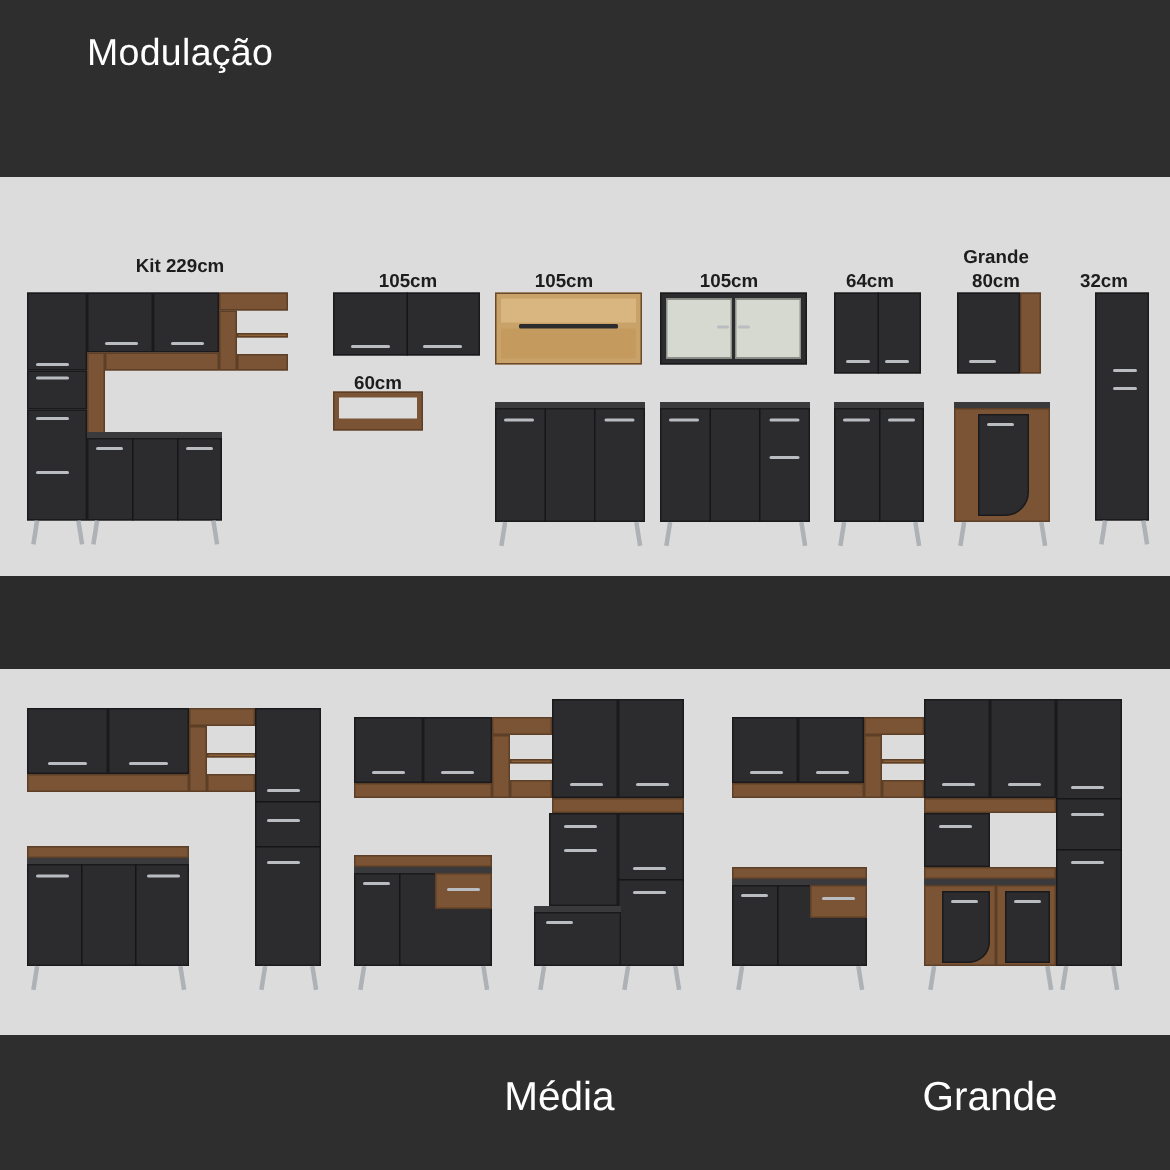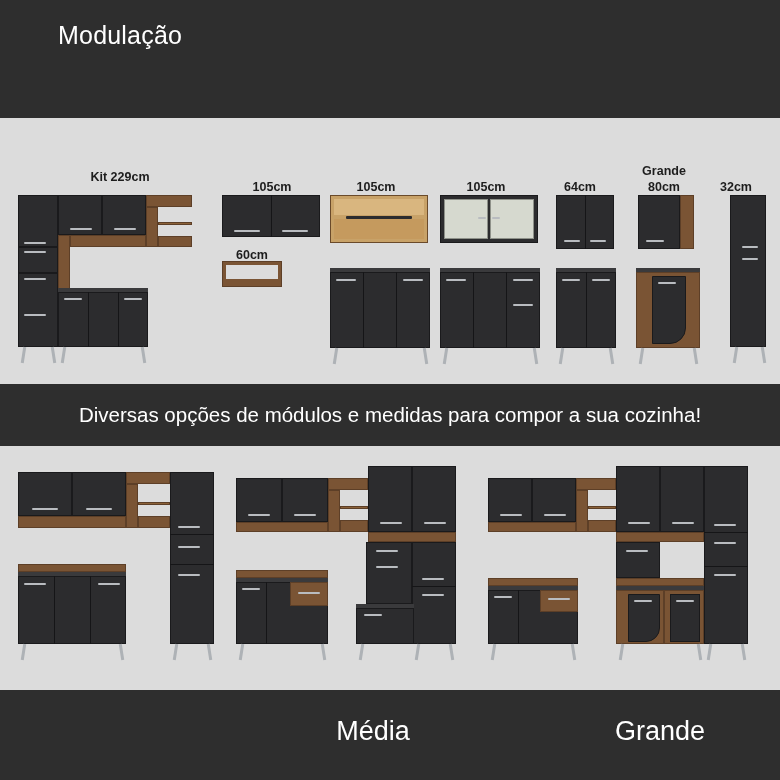--- a/index.html
+++ b/index.html
@@ -187,23 +187,20 @@
     <div class="leg" style="left:610px;top:230px;height:16px;transform:rotate(-9deg);"></div>
 
     <div class="countertop" style="left:636px;top:150px;width:64px;"></div>
     <div class="pc wood" style="left:636px;top:154px;width:64px;height:76px;"></div>
     <div class="pc dark" style="left:652px;top:158px;width:34px;height:68px;border-radius:0 0 16px 0;"></div>
     <div class="handle" style="left:658px;top:164px;width:18px;"></div>
     <div class="leg" style="left:640px;top:230px;height:16px;transform:rotate(9deg);"></div>
     <div class="leg" style="left:694px;top:230px;height:16px;transform:rotate(-9deg);"></div>
   </div>
 
-  <div class="band-caption">
-    <div class="txt">Diversas opções de módulos e medidas para compor a sua cozinha!</div>
-  </div>
 
   <div class="band-kitchens">
 
     <div>
       <div class="pc dark" style="left:18px;top:26px;width:54px;height:44px;"></div>
       <div class="pc dark" style="left:72px;top:26px;width:54px;height:44px;"></div>
       <div class="handle" style="left:32px;top:62px;width:26px;"></div>
       <div class="handle" style="left:86px;top:62px;width:26px;"></div>
       <div class="pc wood" style="left:126px;top:26px;width:44px;height:12px;"></div>
       <div class="pc wood" style="left:18px;top:70px;width:108px;height:12px;"></div>

